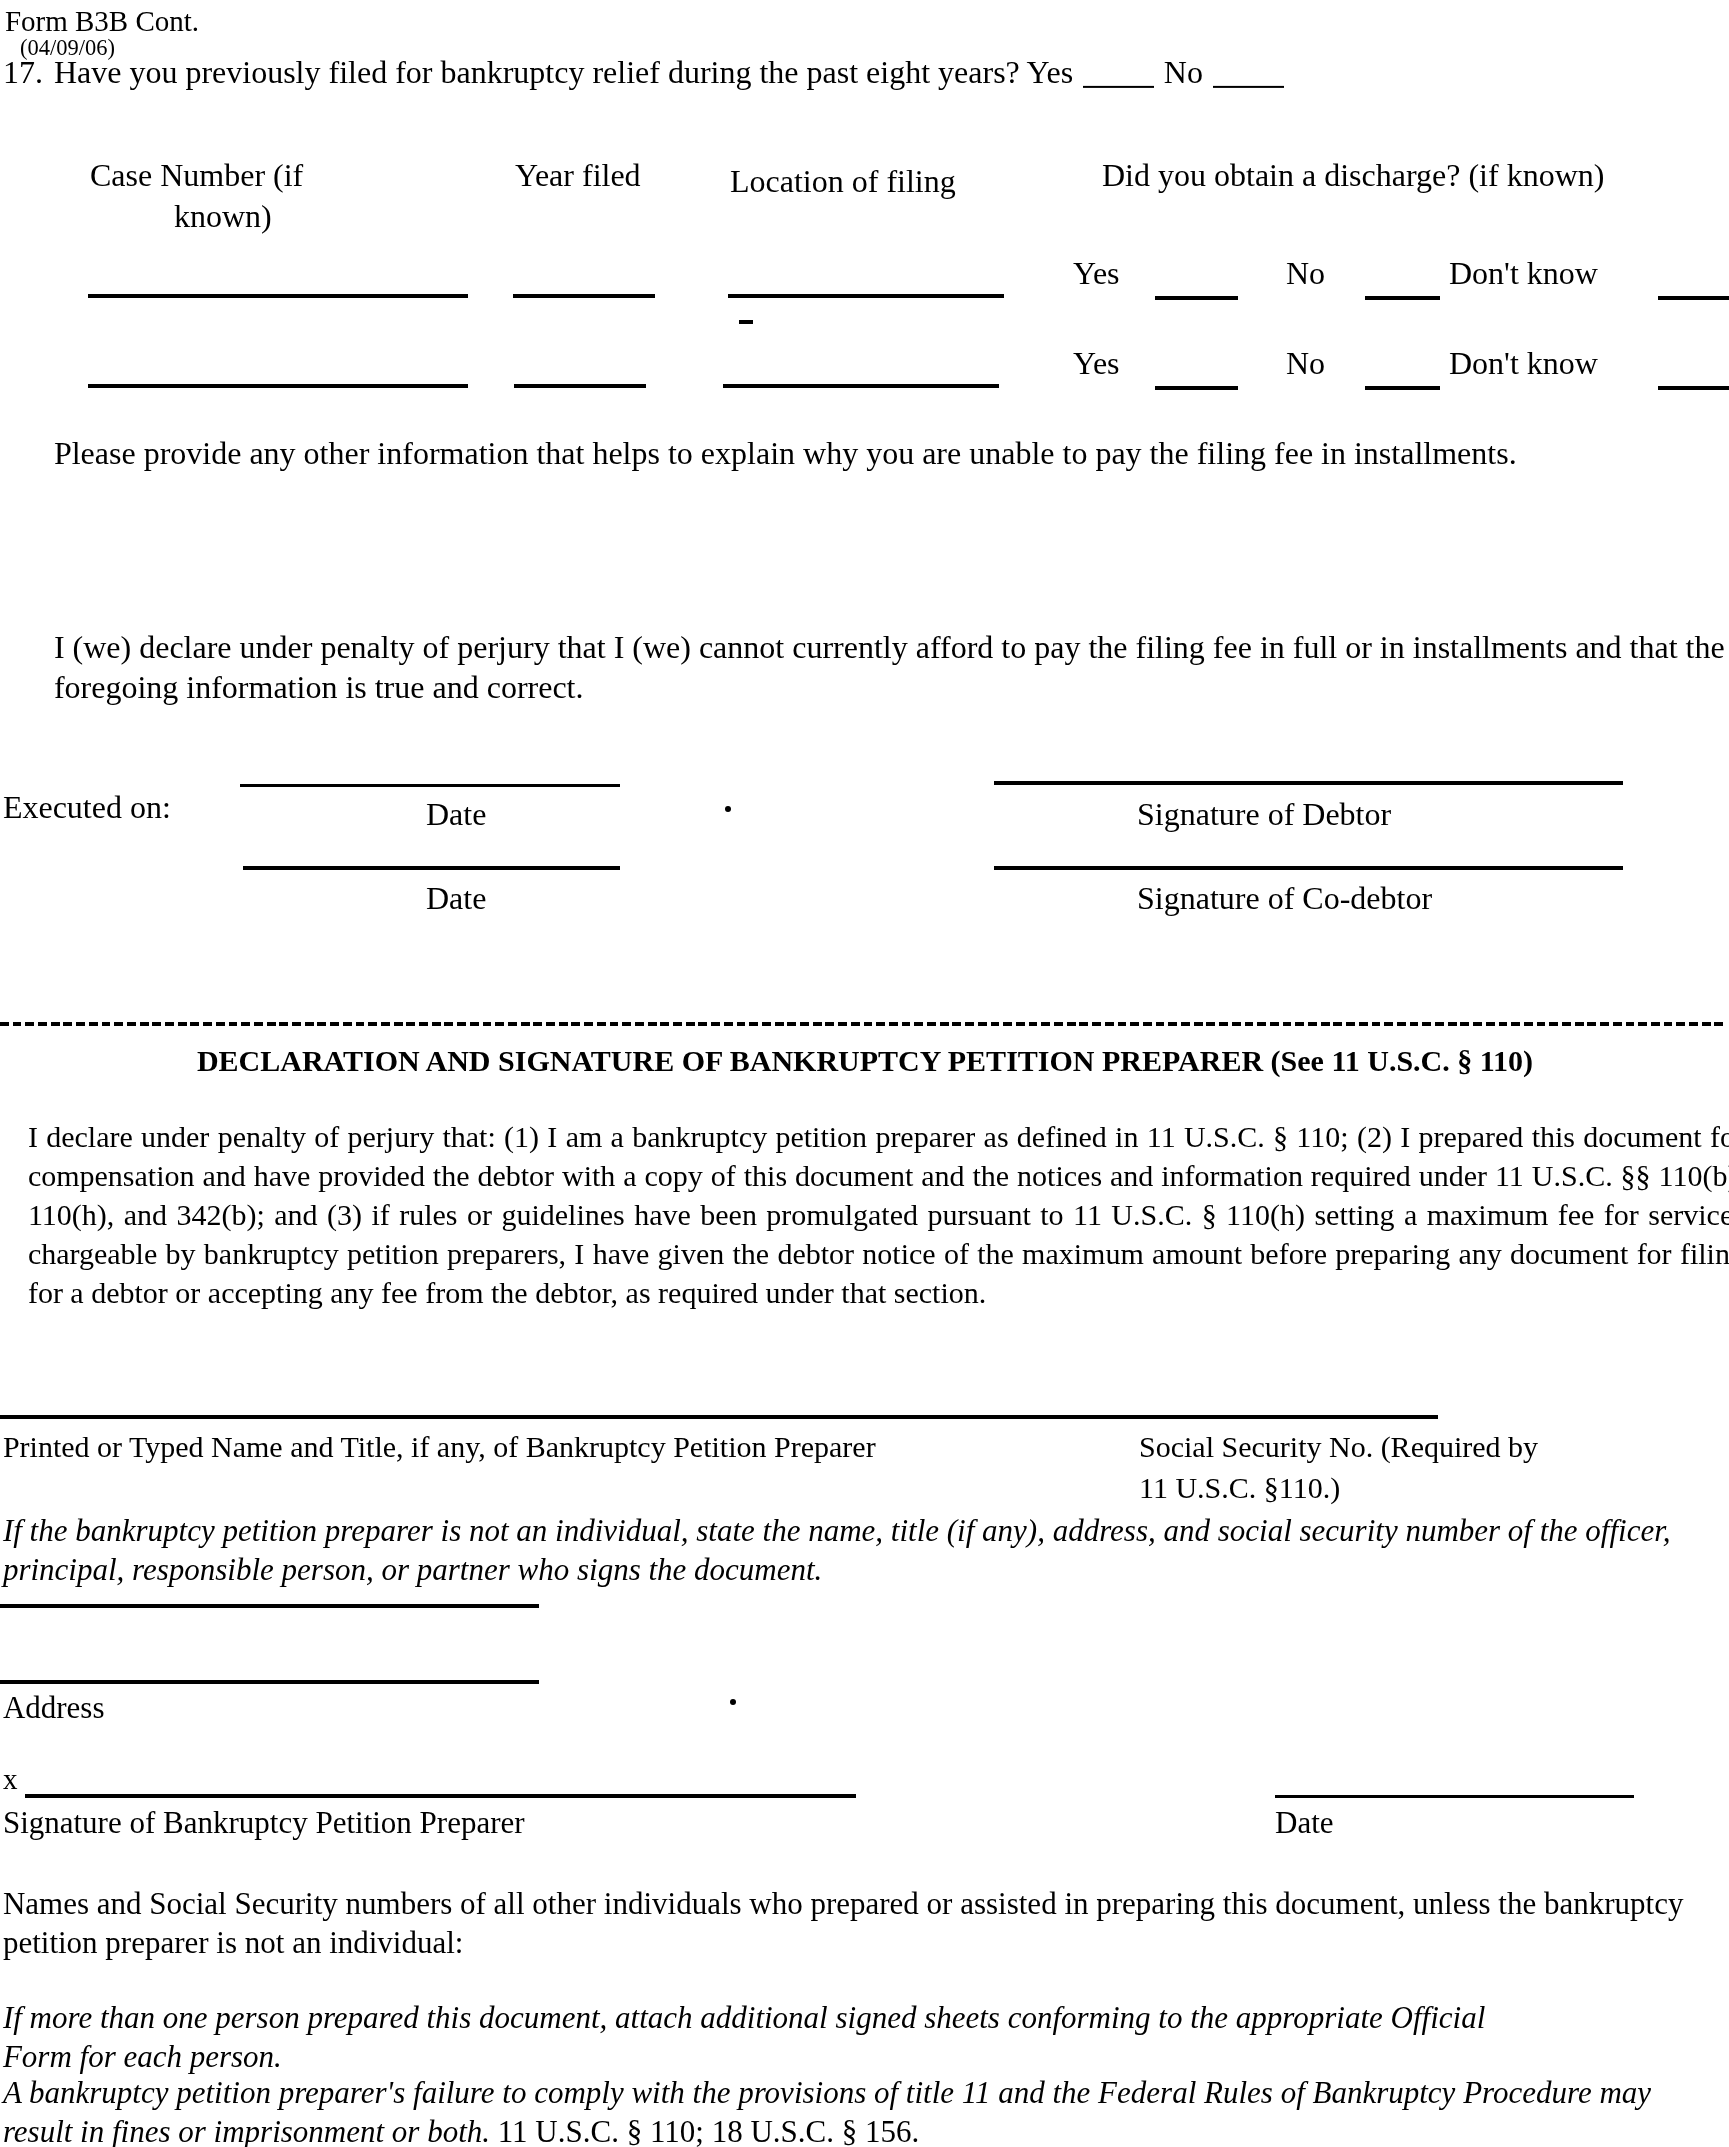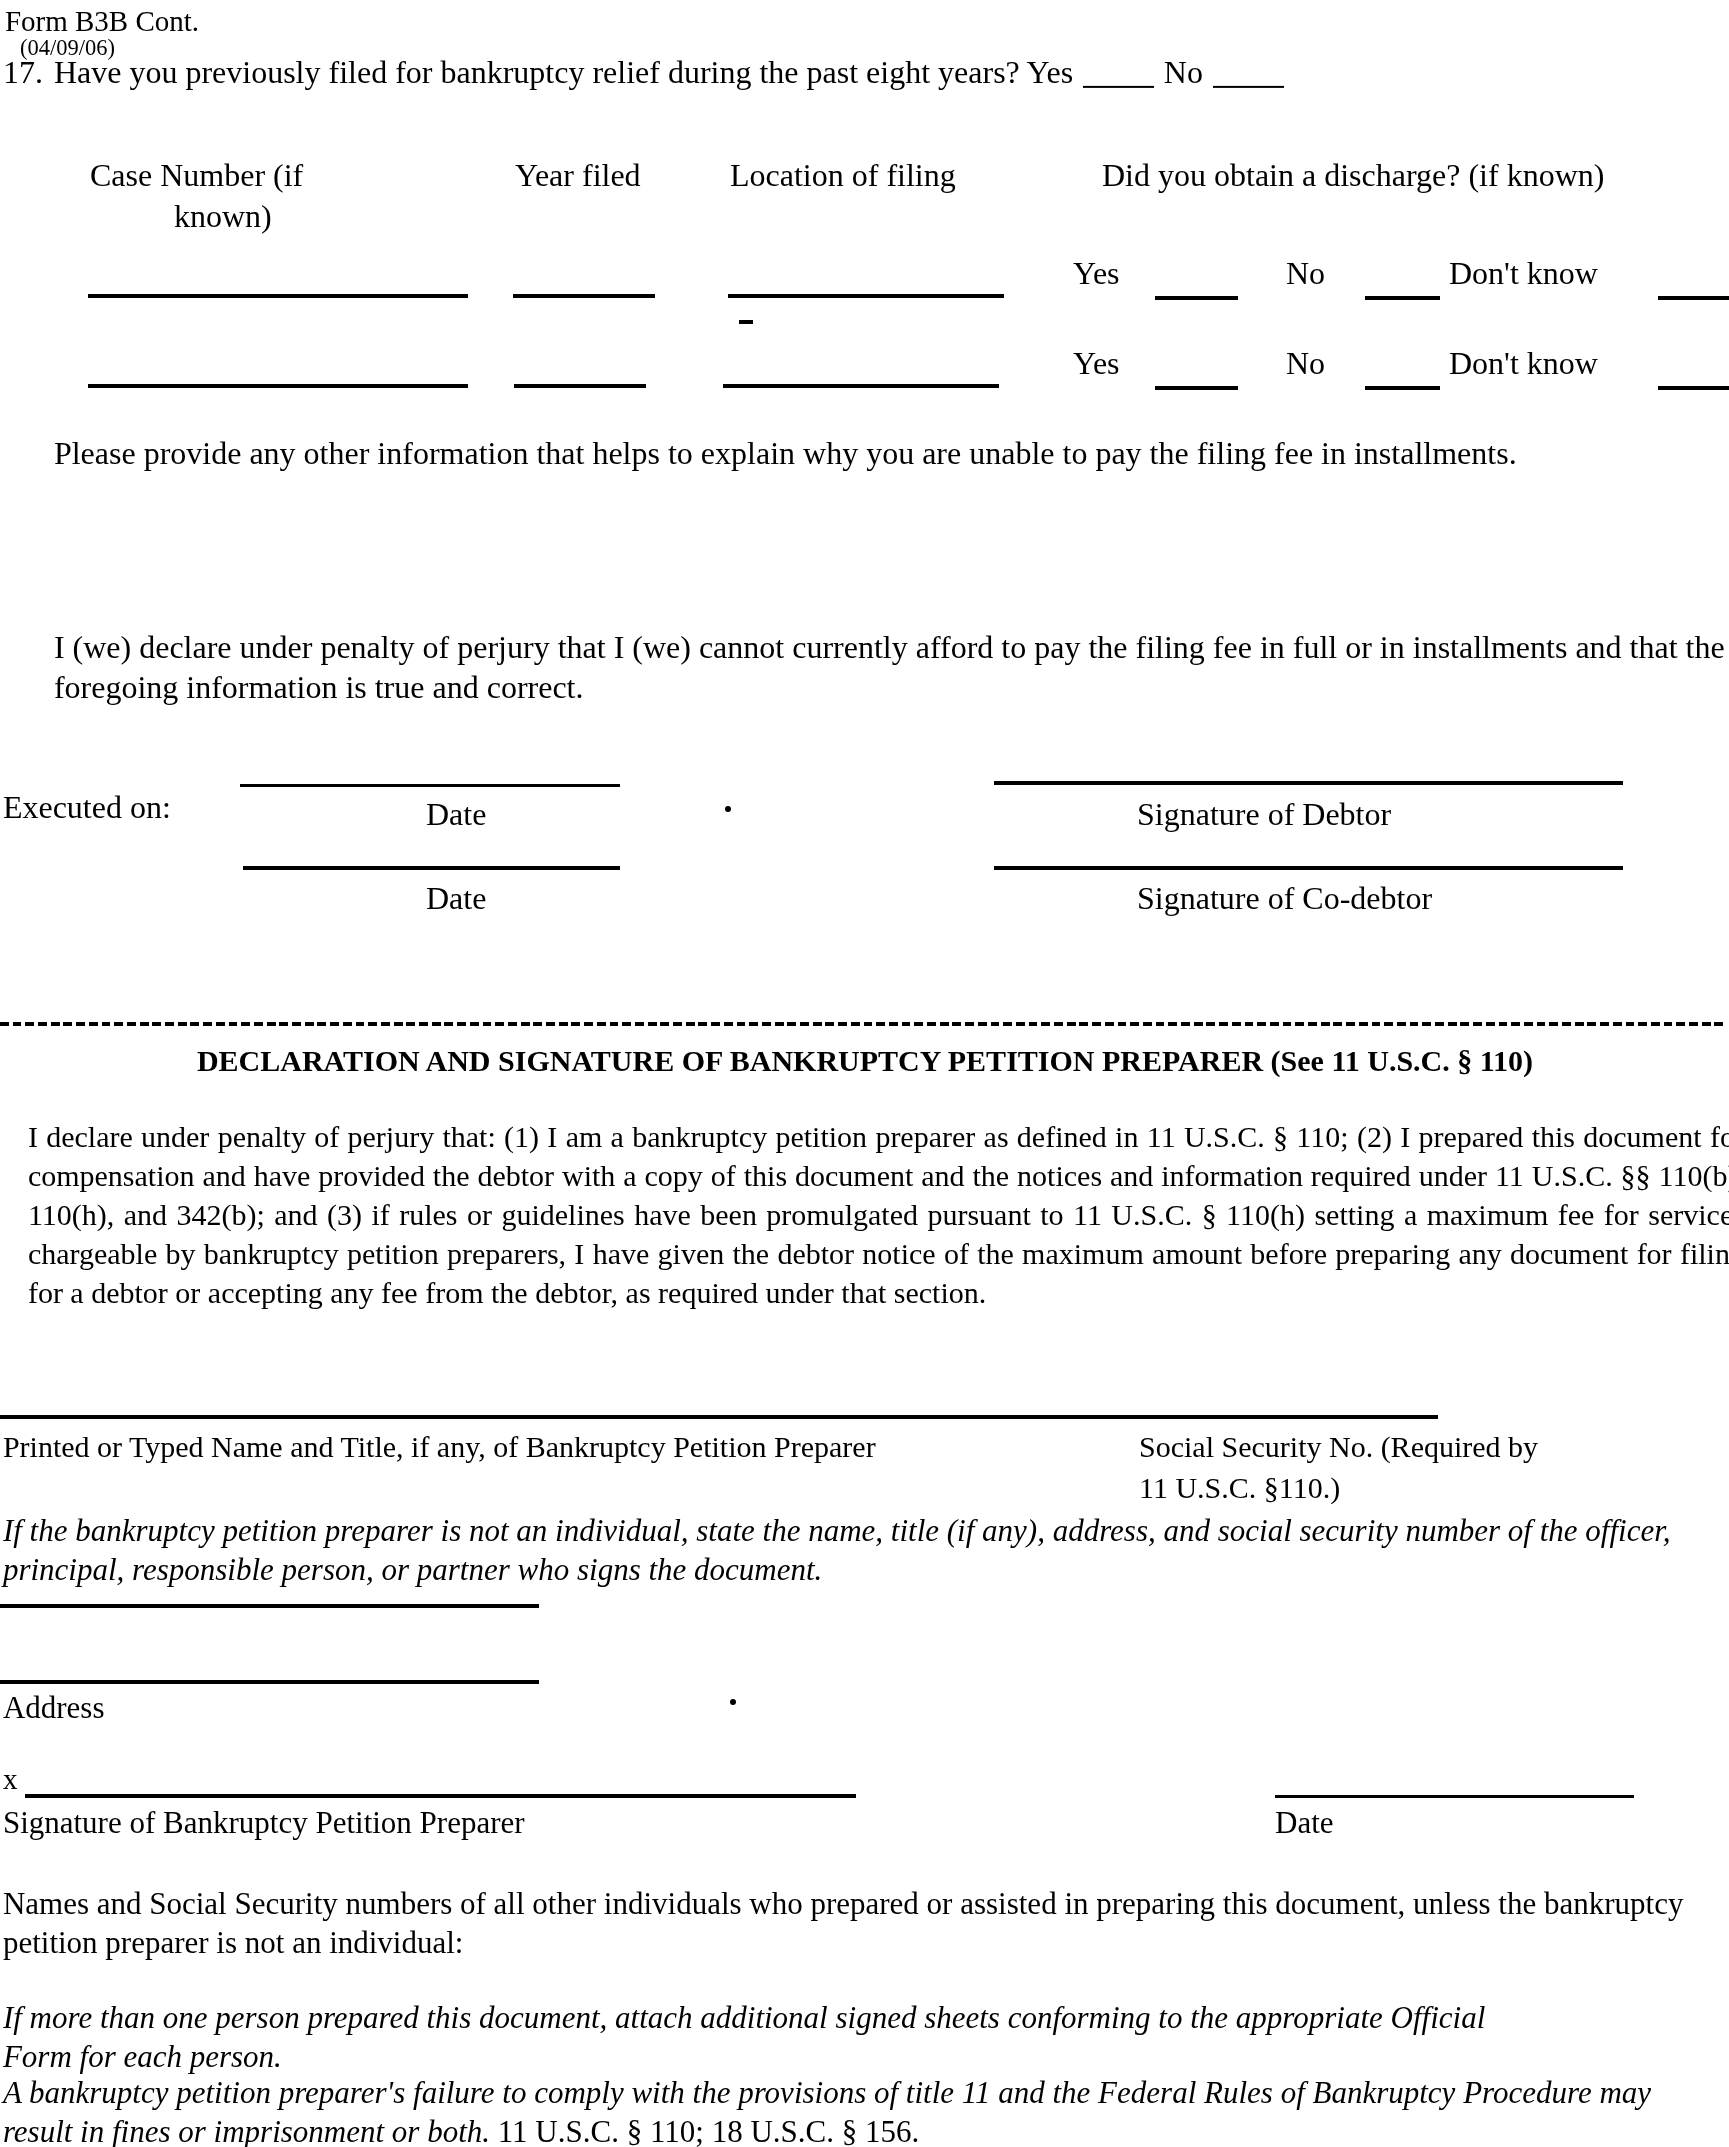--- a/index.html
+++ b/index.html
@@ -47,21 +47,21 @@
   <div class="abs t23" style="left:20px;top:35px;">(04/09/06)</div>
 
   <div class="abs t33" style="left:2.9px;top:49px;width:1686px;">
     <span class="num">17.</span><span>Have you previously filed for bankruptcy relief during the past eight years?</span>
     <span>Yes</span><span class="blank"></span><span>No</span><span class="blank"></span>
   </div>
 
   <div class="abs t33" style="left:90px;top:155px;">Case Number (if</div>
   <div class="abs t33" style="left:174px;top:196px;">known)</div>
   <div class="abs t33" style="left:515px;top:155px;">Year filed</div>
-  <div class="abs t33" style="left:730px;top:155px;">Location of filing</div>
+  <div class="abs t33" style="left:730px;top:161px;">Location of filing</div>
   <div class="abs t33" style="left:1102px;top:155px;">Did you obtain a discharge? (if known)</div>
 
   <div class="abs t33" style="left:1073px;top:253px;">Yes</div>
   <div class="abs t33" style="left:1286px;top:253px;">No</div>
   <div class="abs t33" style="left:1449px;top:253px;">Don't know</div>
   <div class="line" style="left:88px;top:294px;width:380px;"></div>
   <div class="line" style="left:513px;top:294px;width:142px;"></div>
   <div class="line" style="left:728px;top:294px;width:276px;"></div>
   <div class="line" style="left:1155px;top:296px;width:83px;"></div>
   <div class="line" style="left:1365px;top:296px;width:75px;"></div>

